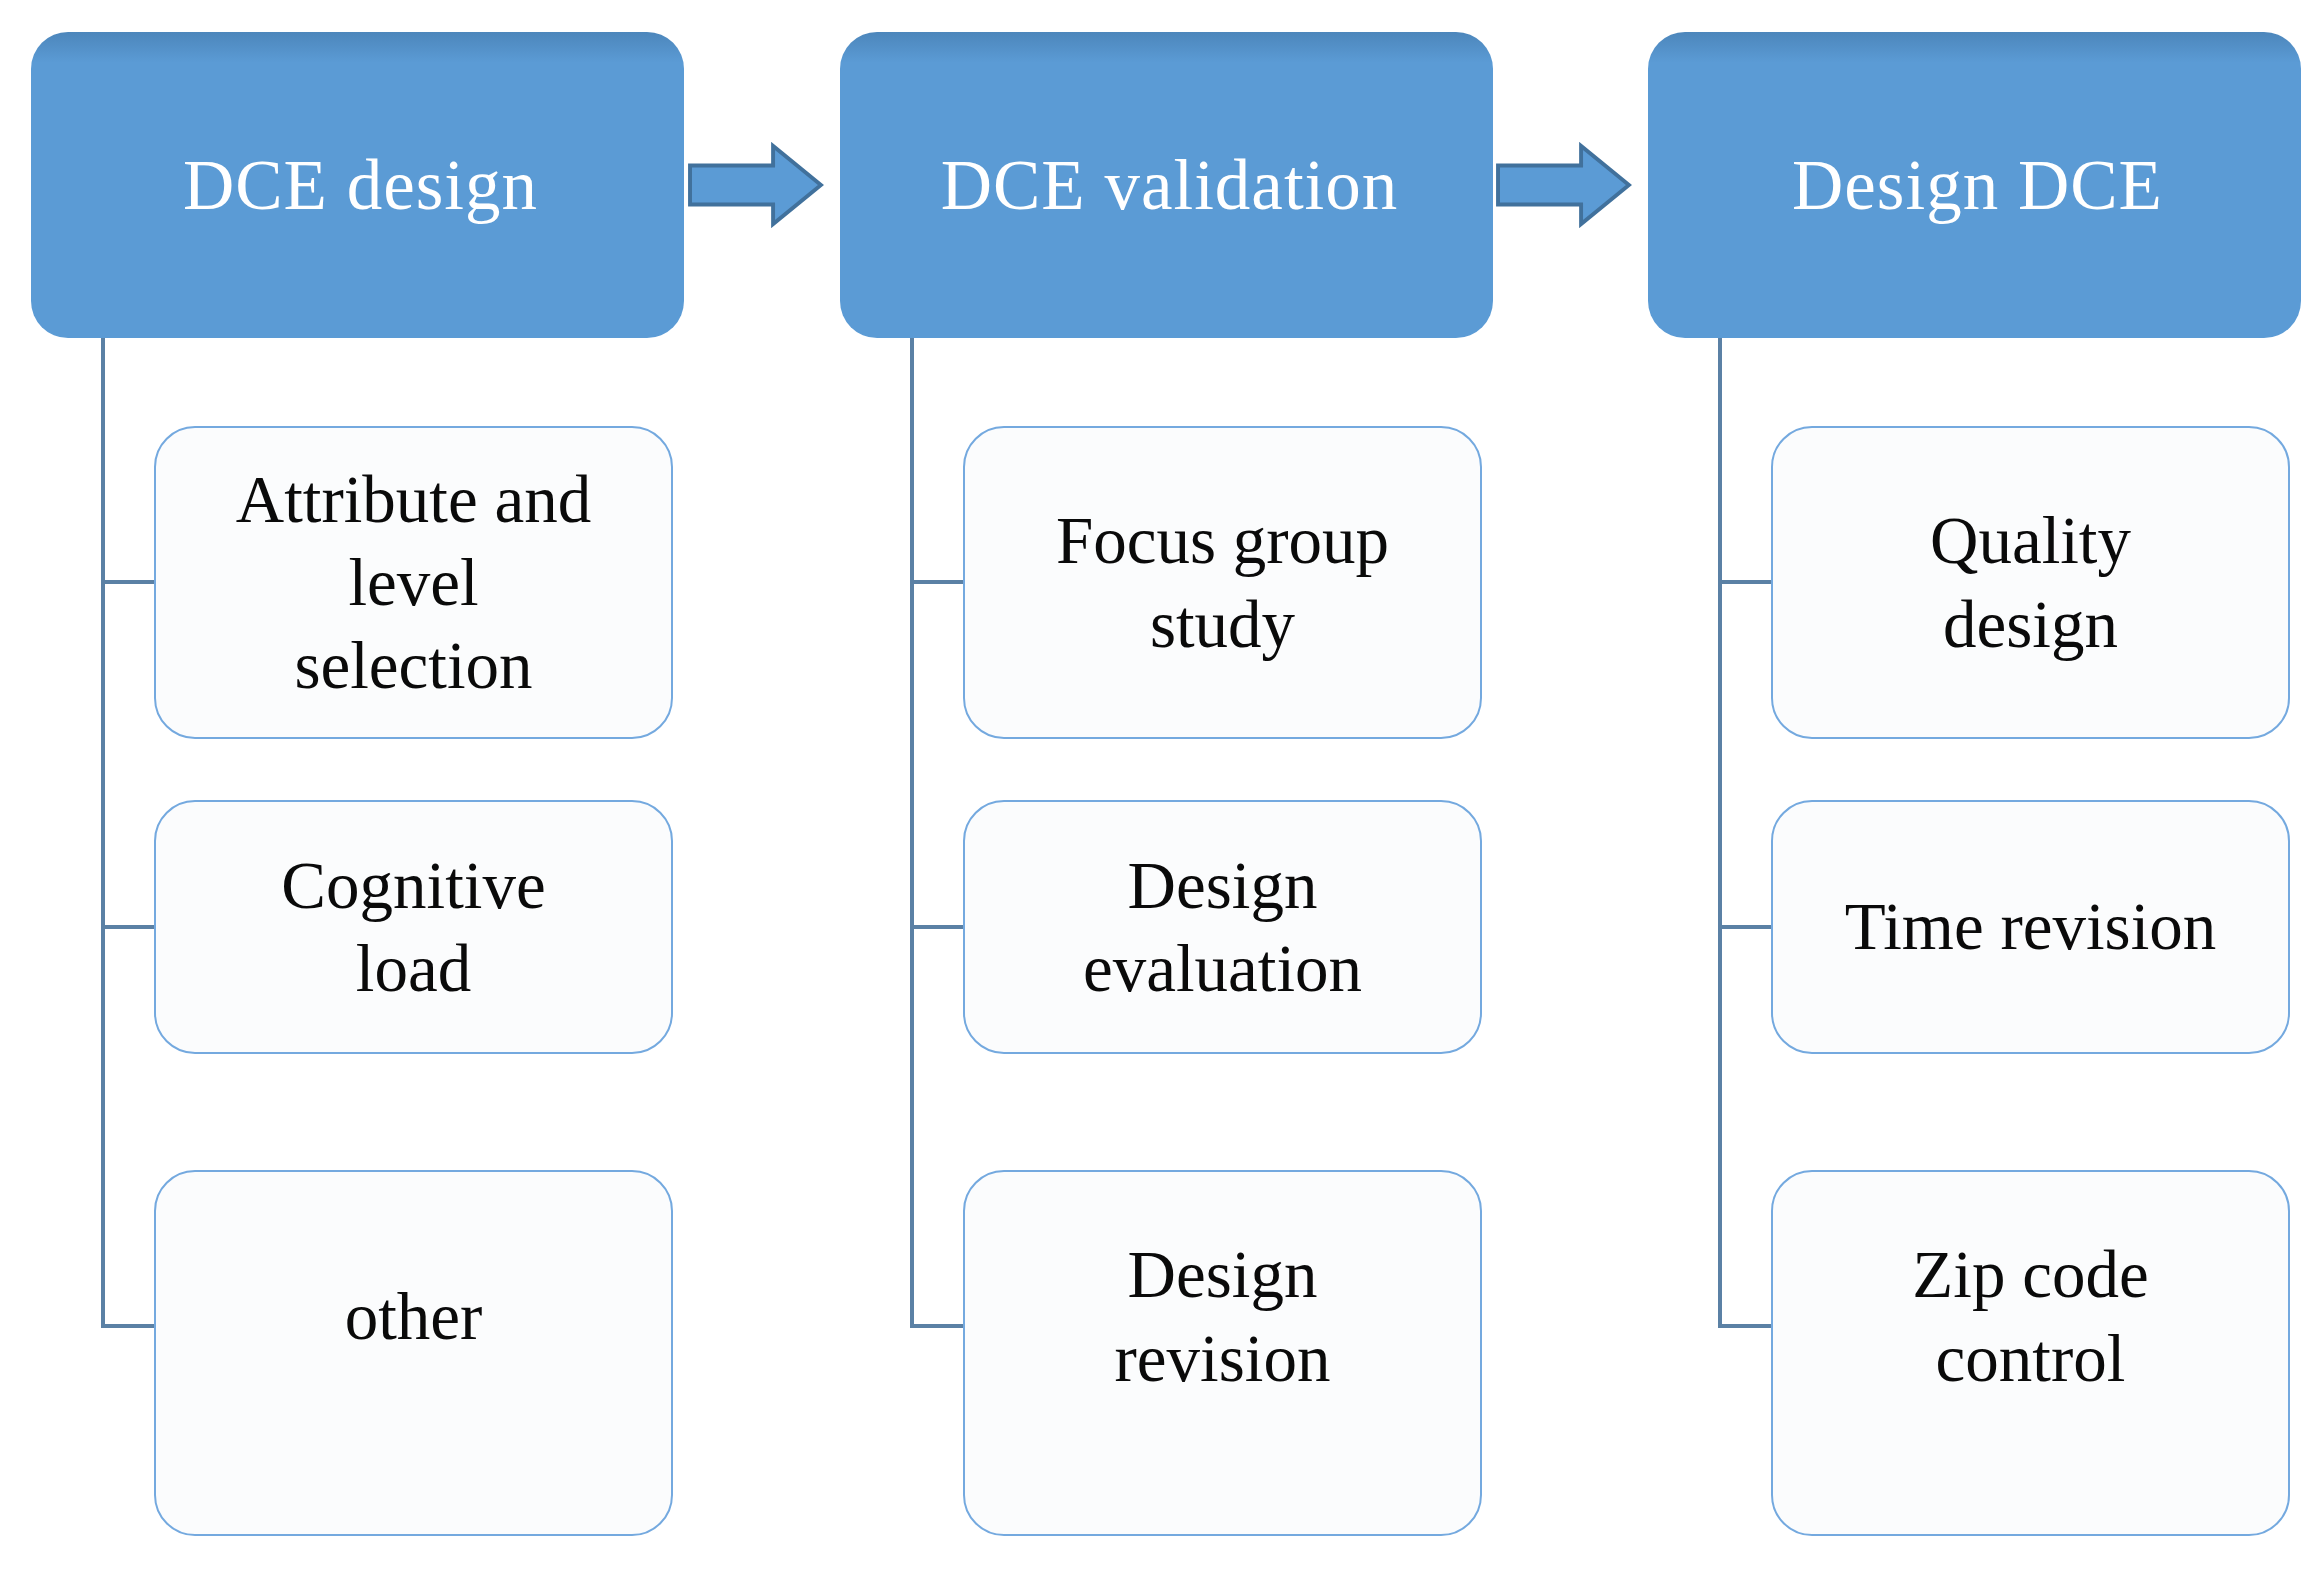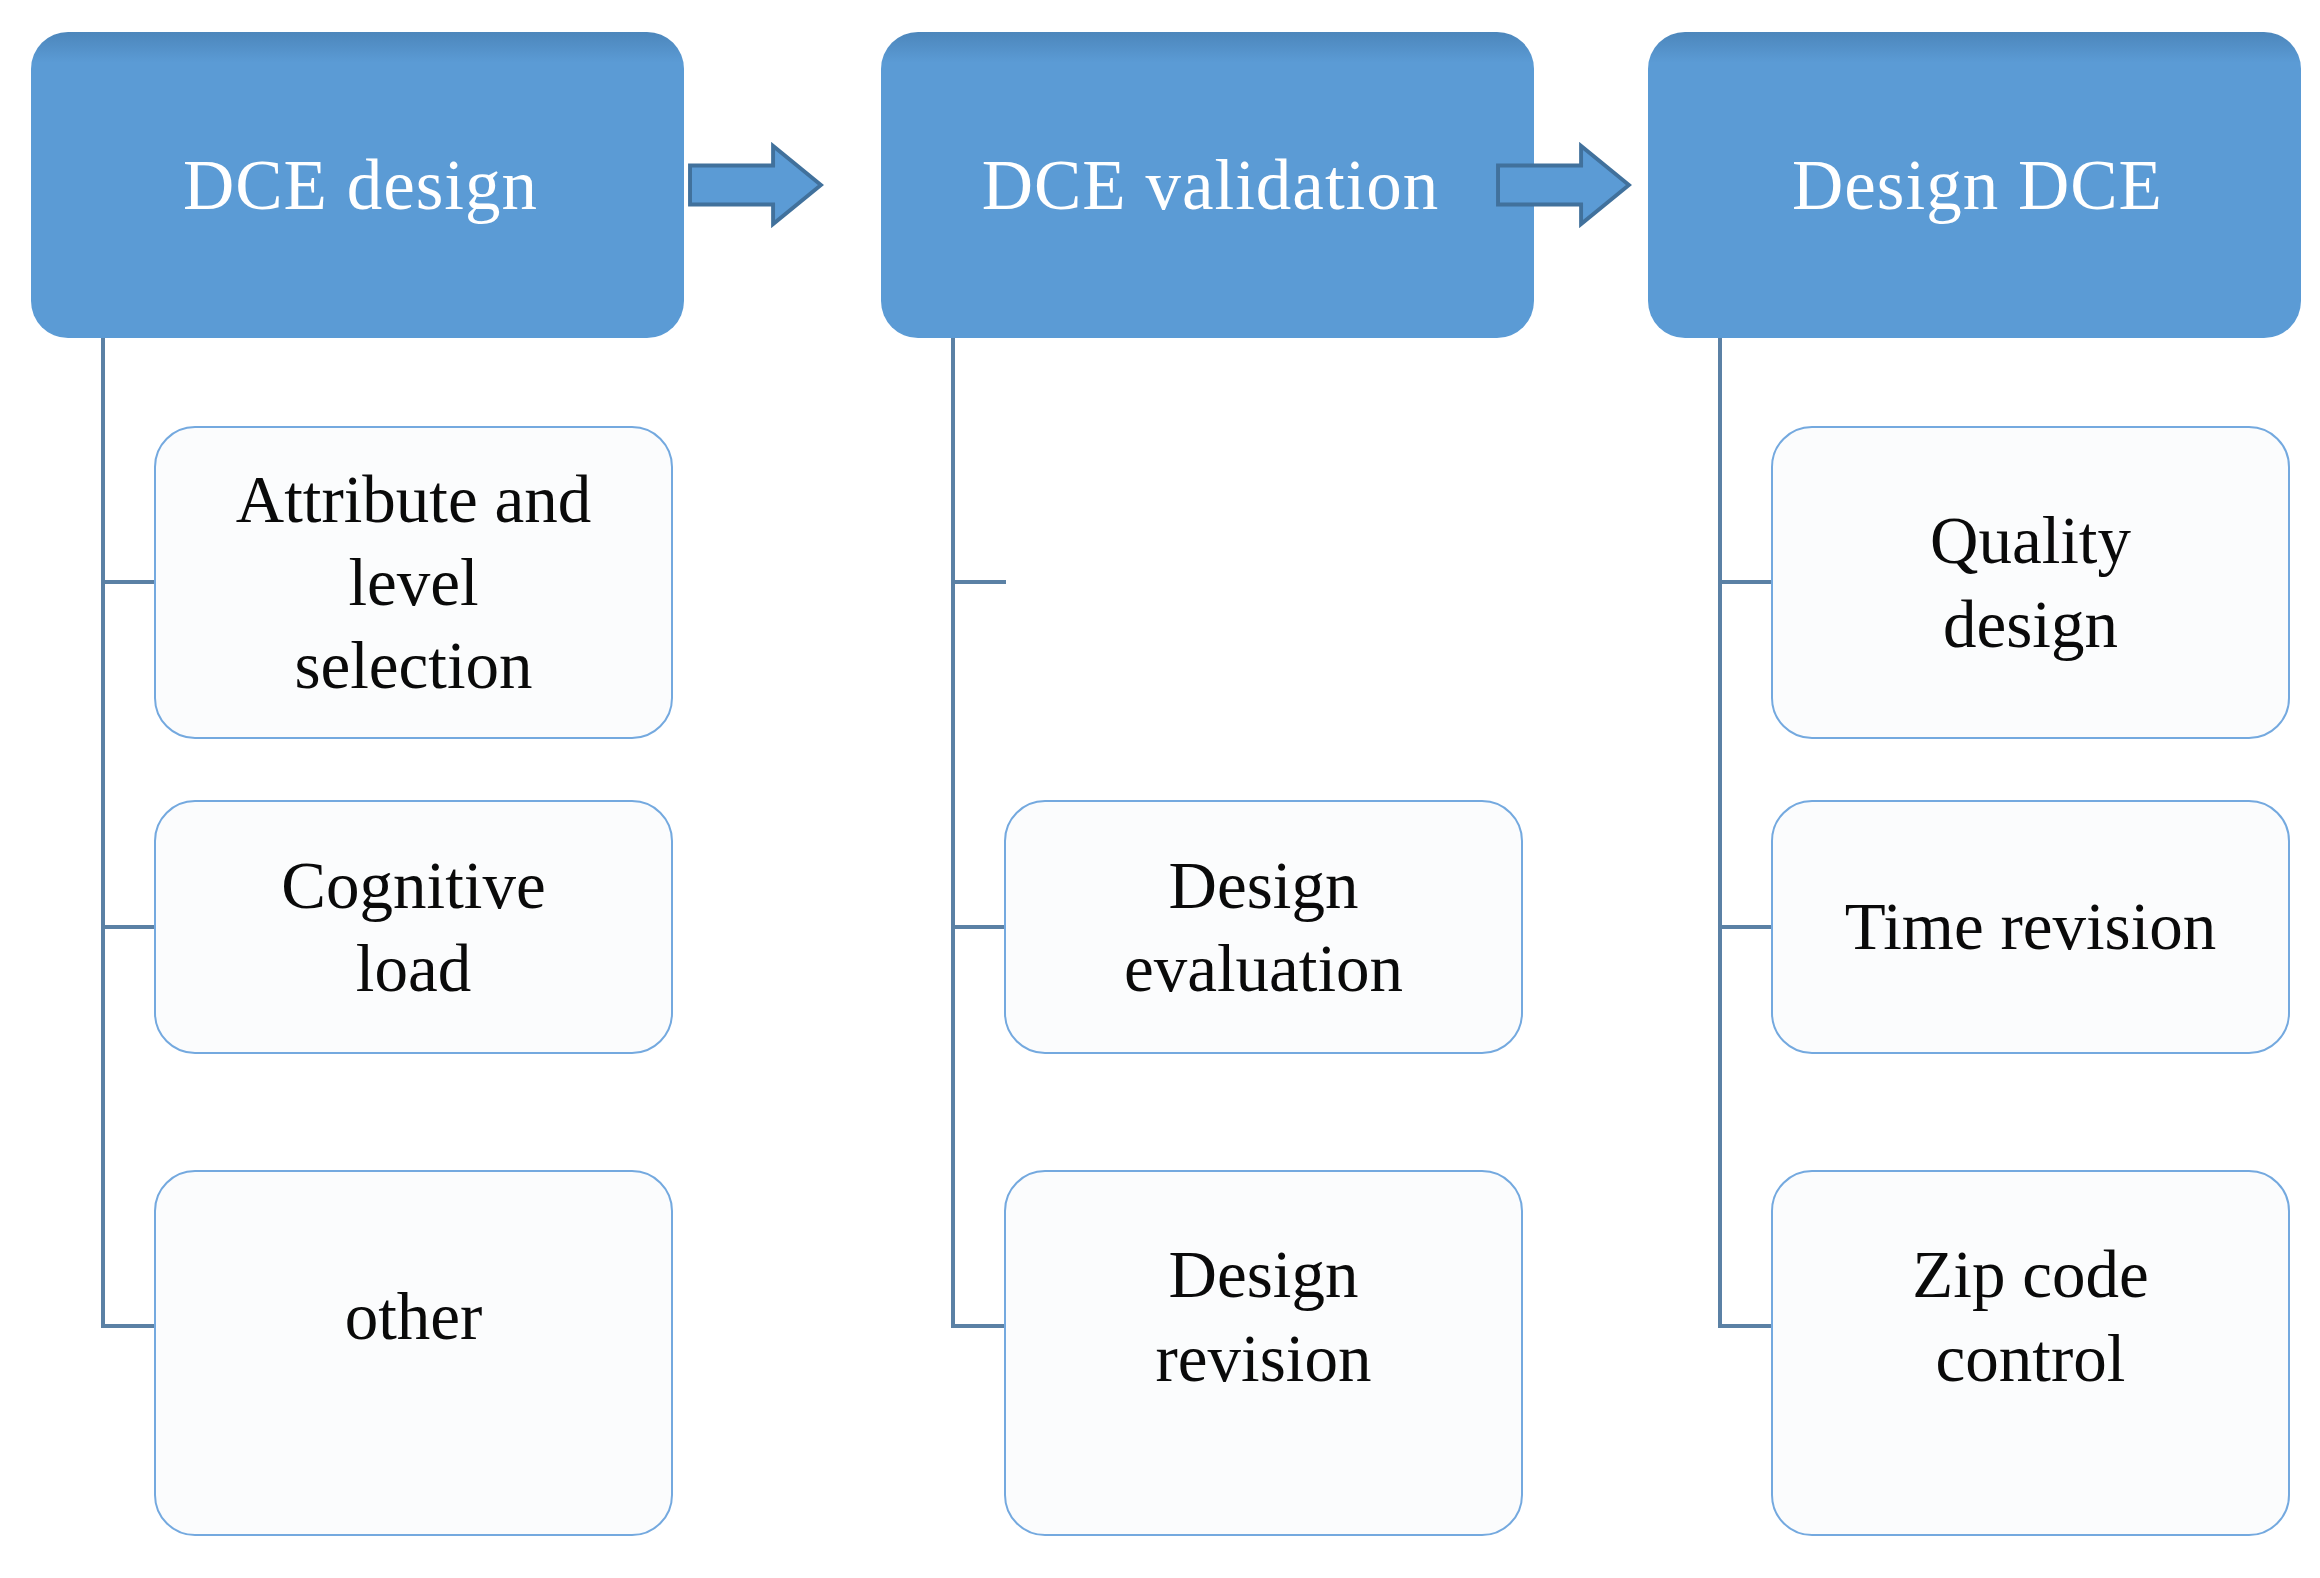--- a/index.html
+++ b/index.html
@@ -3,21 +3,21 @@
 <meta charset="utf-8">
 <title>DCE process diagram</title>
 <style>
   html,body{margin:0;padding:0;background:#ffffff;}
   .canvas{
     position:relative;width:2320px;height:1579px;overflow:hidden;
     background:var(--background,#ffffff);
     font-family:"Liberation Serif","DejaVu Serif",serif;
   }
   .column{position:absolute;top:0;width:647px;height:1579px;}
-  .c0{left:31px}.c1{left:881px}.c2{left:1648px}
+  .c0{left:31px}.c1{left:840px}.c2{left:1648px}
 
   .header{
     position:absolute;left:0;top:32px;width:647px;height:306px;
     border-radius:37px;
     background:linear-gradient(180deg,var(--header-fill-top) 0%,var(--header-fill) 10%);
     color:var(--header-text);
     display:flex;align-items:center;justify-content:center;
     font-size:71px;letter-spacing:1px;padding-left:6px;
   }
 
@@ -72,20 +72,24 @@
       <polygon points="3,24 88,24 88,4 137,44 88,84 88,64 3,64"></polygon>
     </svg>
   </div>
 
   <section class="column c1">
     <div class="header">DCE validation</div>
     <div class="vline"></div>
     <div class="stub s1"></div>
     <div class="stub s2"></div>
     <div class="stub s3"></div>
+    <div class="child r1">
+      <span class="child-label">Focus group
+study</span>
+    </div>
     <div class="child r2">
       <span class="child-label">Design
 evaluation</span>
     </div>
     <div class="child r3">
       <span class="child-label">Design
 revision</span>
     </div>
   </section>
 

